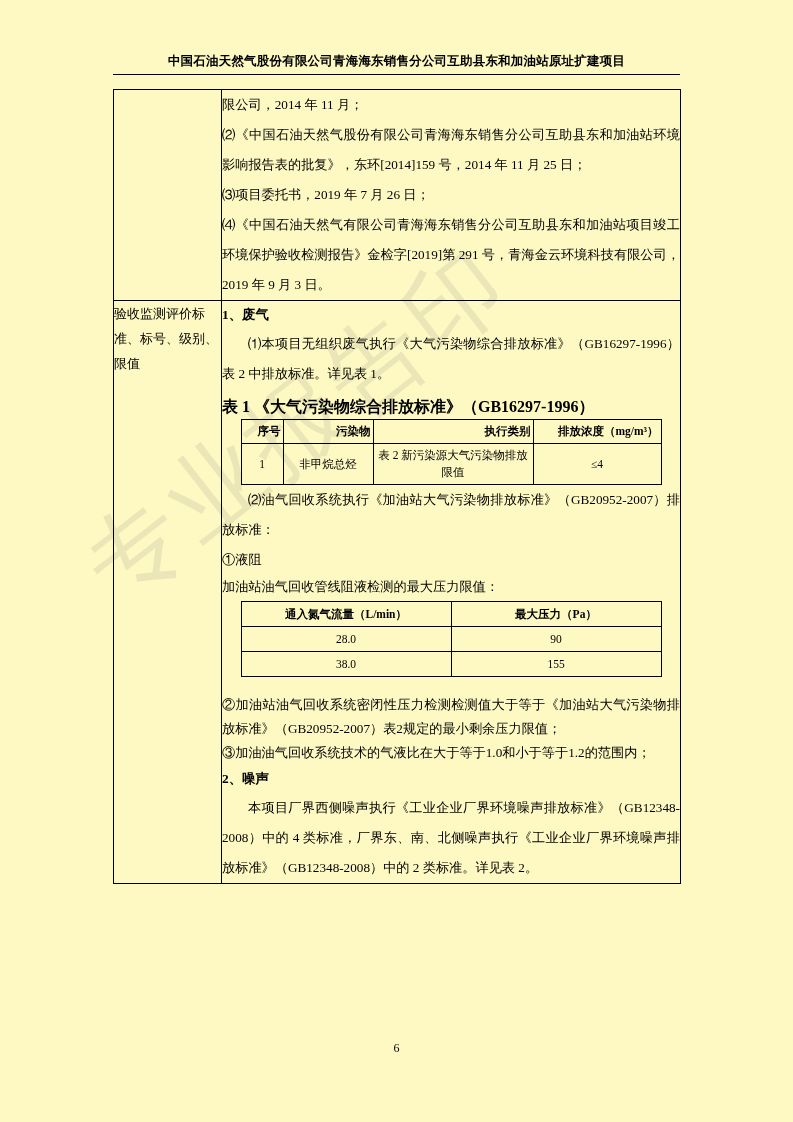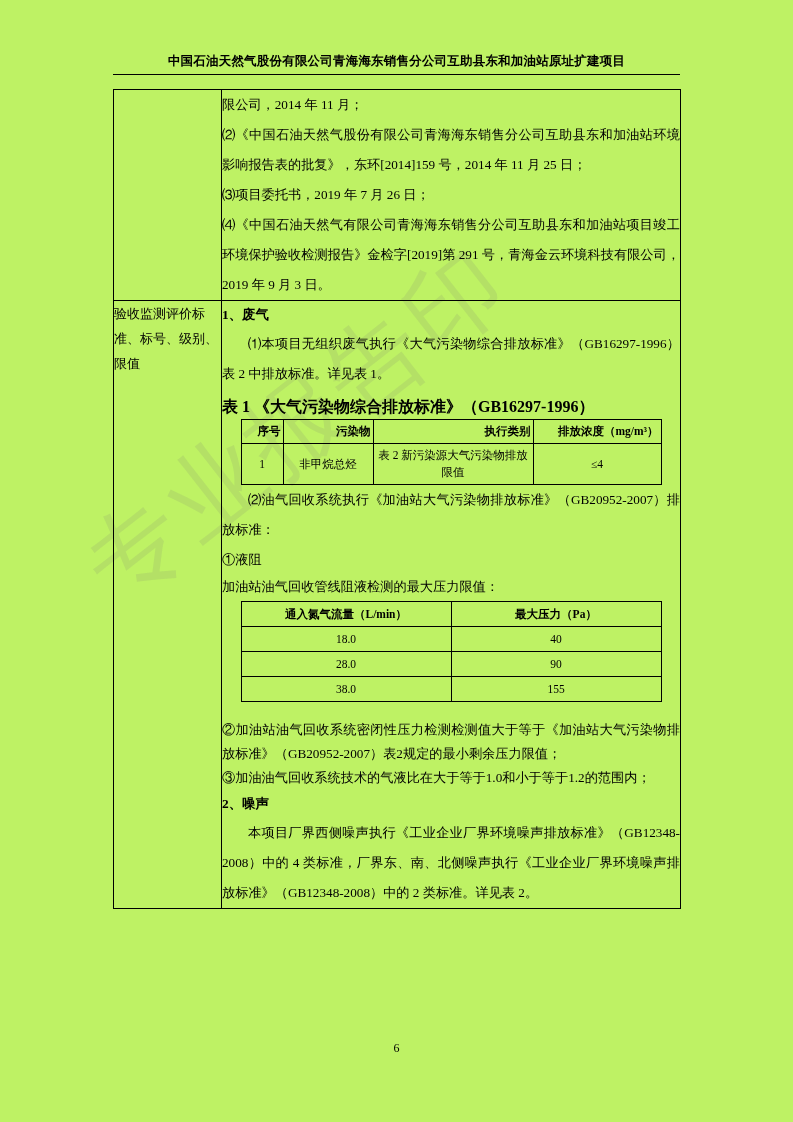--- a/index.html
+++ b/index.html
@@ -5,21 +5,21 @@
   html, body {
     margin: 0;
     padding: 0;
     background: #ffffff;
   }
   .page {
     position: relative;
     width: 793px;
     height: 1122px;
     margin: 0 auto;
-    background: #bef264;
+    background: #fef9c3;
     font-family: "Liberation Serif", "DejaVu Serif", serif;
     color: #000000;
     overflow: hidden;
     box-sizing: border-box;
   }
   
   .doc-header {
     position: absolute;
     top: 52px;
     left: 110px;
@@ -213,24 +213,20 @@
               <col style="width:210px">
             </colgroup>
             <thead>
               <tr>
                 <th>通入氮气流量（L/min）</th>
                 <th>最大压力（Pa）</th>
               </tr>
             </thead>
             <tbody>
               <tr>
-                <td>18.0</td>
-                <td>40</td>
-              </tr>
-              <tr>
                 <td>28.0</td>
                 <td>90</td>
               </tr>
               <tr>
                 <td>38.0</td>
                 <td>155</td>
               </tr>
             </tbody>
           </table>
 

